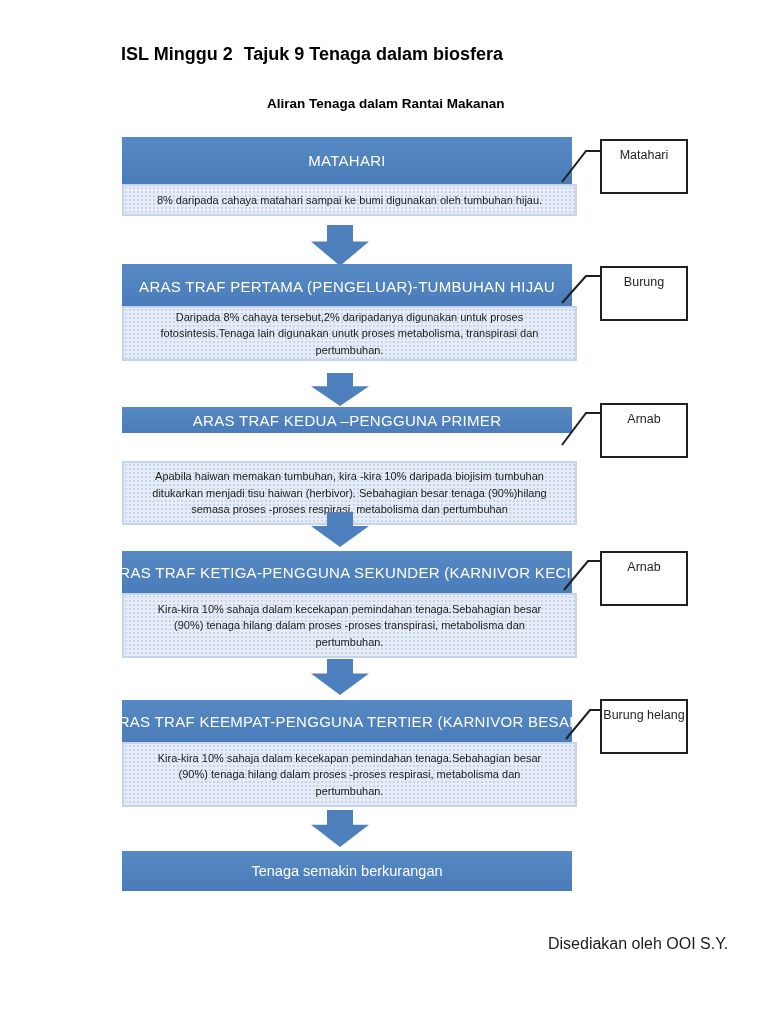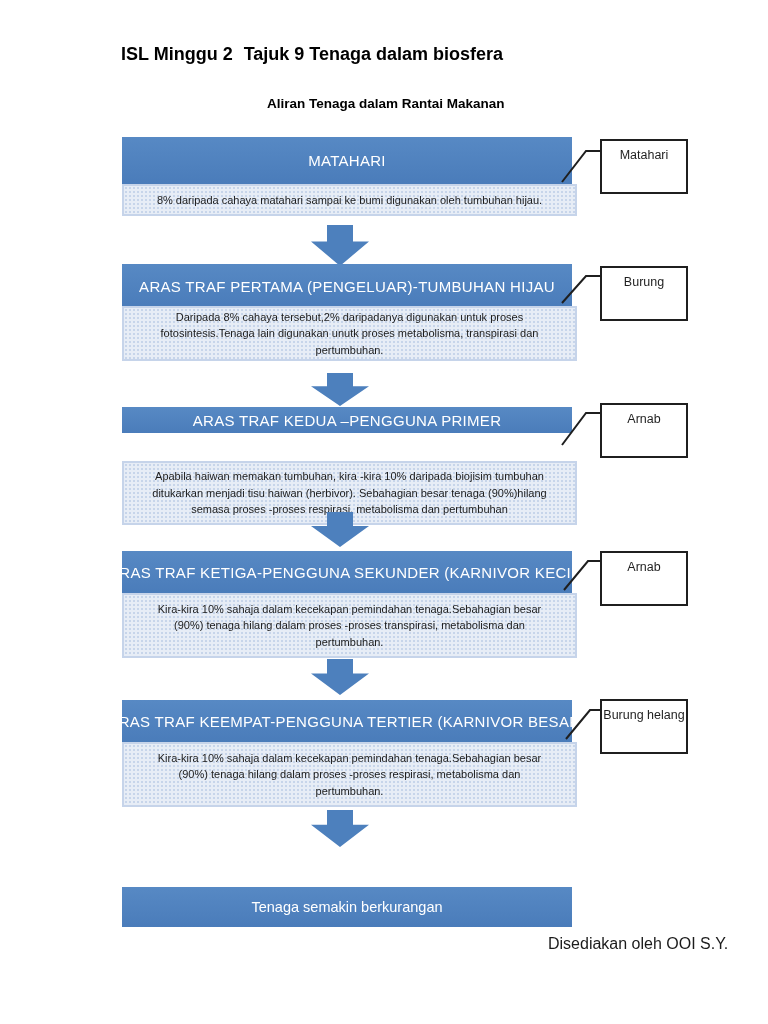--- a/index.html
+++ b/index.html
@@ -39,21 +39,21 @@
     color:#1f1f1f; font-size:12.5px; text-align:center; padding-top:5px;
     line-height:1.45;
   }
   .arw { position:absolute; left:311px; width:58px; }
   #callouts { position:absolute; left:0; top:0; width:768px; height:1024px; pointer-events:none; }
   #callouts polyline { fill:none; stroke:#1f1f1f; stroke-width:2; }
   .final-box {
     position:absolute; left:122px; top:851px; width:450px; height:40px;
     background:linear-gradient(#5789c4, #4a7cba);
     color:#ffffff; font-size:14.5px;
-    display:flex; align-items:center; justify-content:center; text-align:center;margin-top:36px;
+    display:flex; align-items:center; justify-content:center; text-align:center;
   }
   .credit {
     position:absolute; left:548px; top:935px;
     font-size:16px; color:#1b1b1b; white-space:nowrap;
   }
 </style>
 </head>
 <body>
 
 <div id="page">

